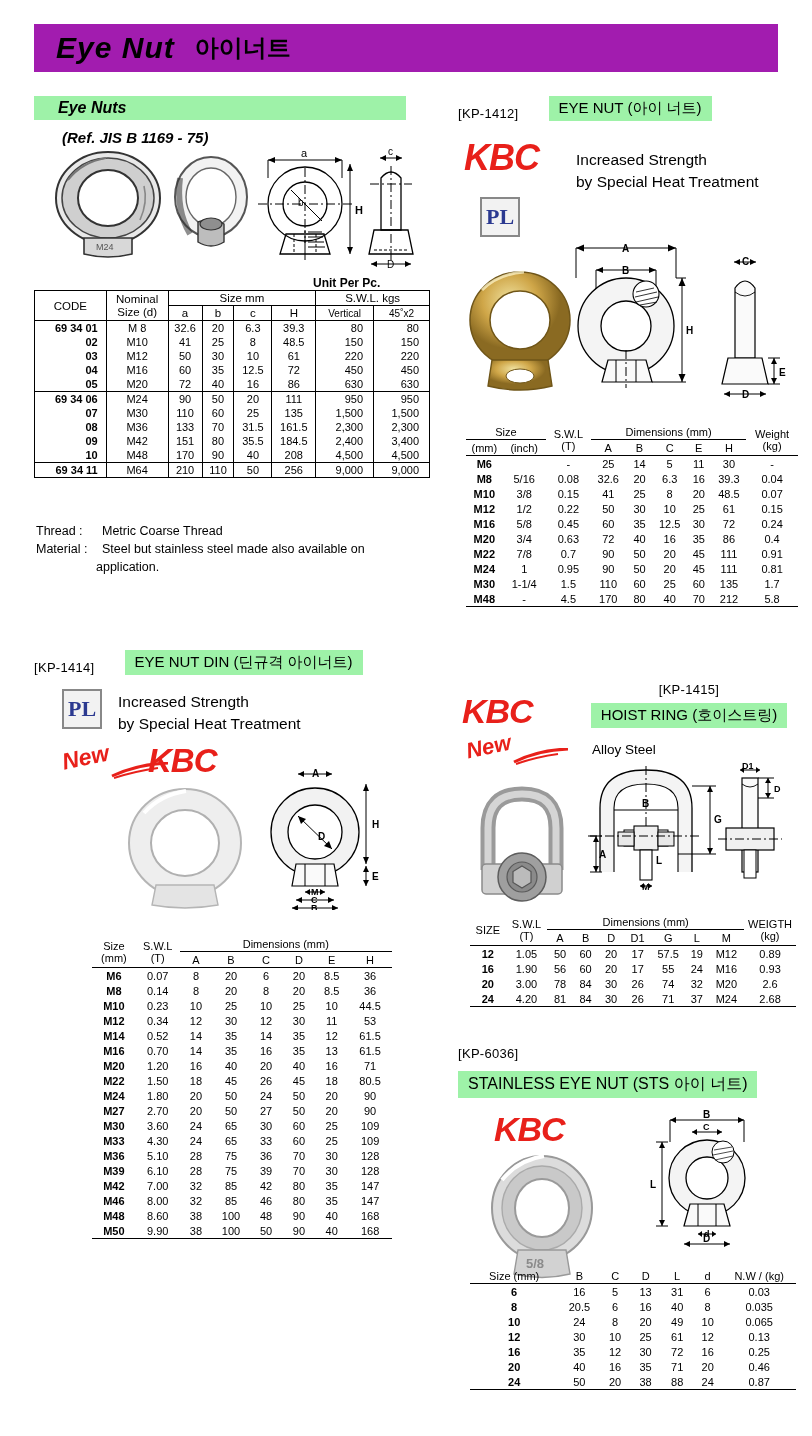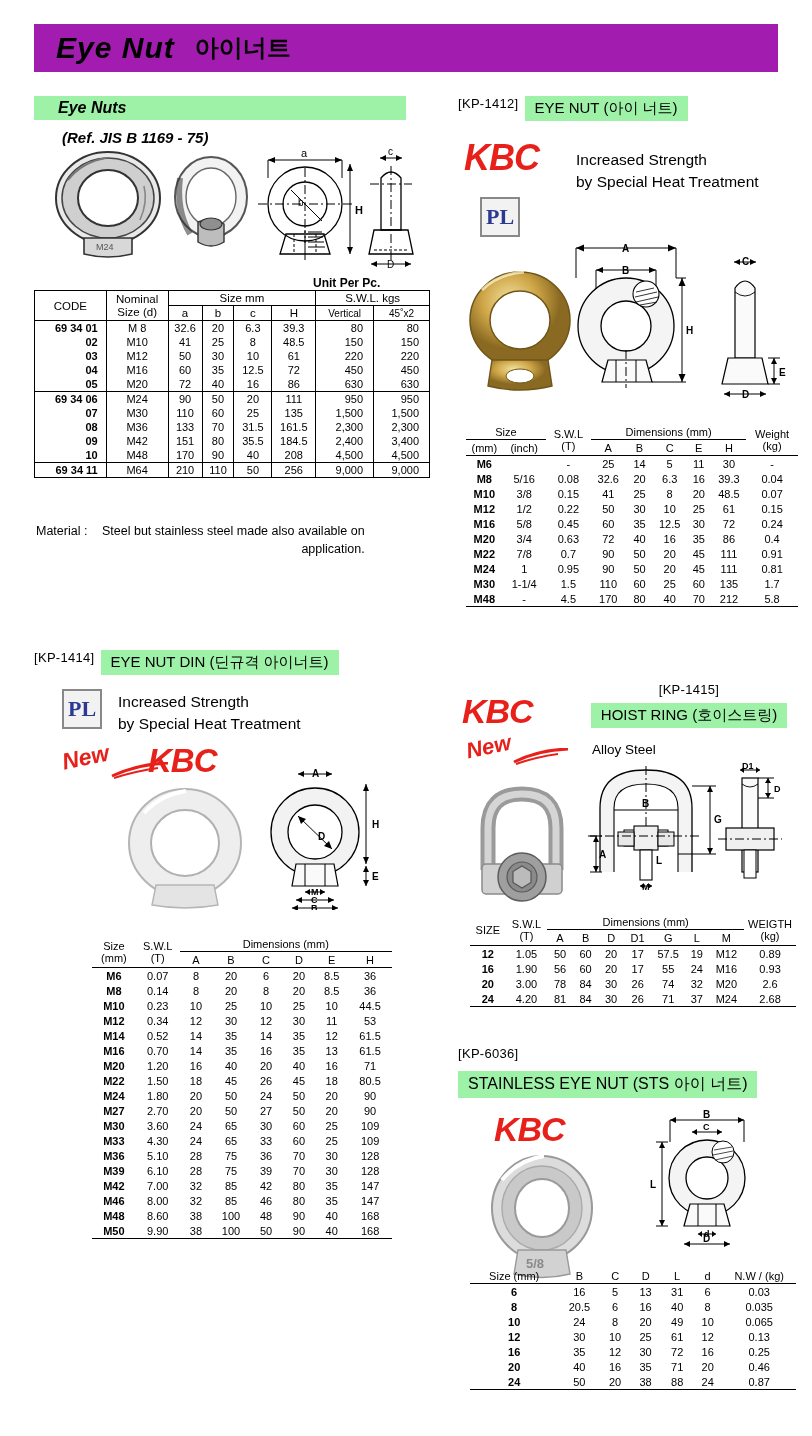--- a/index.html
+++ b/index.html
@@ -67,21 +67,21 @@
   .tbl1 .numr { text-align: right; padding-right: 10px; }
   .tbl1 .grp-first td { border-bottom: none; }
   .tbl1 .grp-mid td { border-top: none; border-bottom: none; }
   .tbl1 .grp-last td { border-top: none; }
 
   .notes {
     position: absolute; left: 36px; top: 522px; font-size: 12.5px;
     line-height: 1.45;
   }
   .notes .lbl { display:inline-block; width: 66px; }
-  .notes .ind { margin-left: 60px; display:block;text-align:right; }
+  .notes .ind { margin-left: 60px; display:block; }
 
   
   .kbc {
     font-style: italic; font-weight: bold; color: #e8201a;
     letter-spacing: -1px;
   }
   .newbadge {
     font-style: italic; font-weight: bold; color: #e8201a;
     transform: rotate(-12deg); display:inline-block;
   }
@@ -90,21 +90,21 @@
   .pl-badge {
     width: 40px; height: 40px; border: 2px solid #888;
     background: #f2f2f2;
     display:flex; align-items:center; justify-content:center;
     font-weight: bold; font-size: 22px; color: #2b3990;
     font-family: "Liberation Serif", serif;
   }
 
   
   .sec1412 { position:absolute; left:458px; top:96px; width:350px; }
-  .row-head { display:flex; align-items:flex-start; gap:6px; }
+  .row-head { display:flex; align-items:flex-end; gap:30px; }
   .hdr-title { font-size: 15px; }
   .slogan { font-size: 15.5px; line-height: 1.45; }
 
   .tbl-thin { font-size: 11px; width:100%; }
   .tbl-thin td, .tbl-thin th { font-weight:normal; text-align:center; padding: 1.5px 2px; }
   .tbl-thin .thickbot { border-bottom: 1.6px solid #000; }
   .under { border-bottom: 1px solid #000; }
 
   
   svg { display:block; }
@@ -332,20 +332,21 @@
           <td>110</td>
           <td>50</td>
           <td>256</td>
           <td class="numr">9,000</td>
           <td class="numr">9,000</td>
         </tr>
       </tbody>
   </table>
 
   <div class="notes">
+    <div><span class="lbl">Thread  :</span><span>Metric Coarse Thread</span></div>
     <div><span class="lbl">Material :</span><span>Steel but stainless steel made also available on</span></div>
     <div>
         <span class="ind">application.</span>
       </div>
   </div>
 
   <div class="sec1412">
     <div class="row-head">
       <span class="kpcode">[KP-1412]</span>
       <span class="greenbar hdr-title">EYE NUT (아이 너트)</span>

